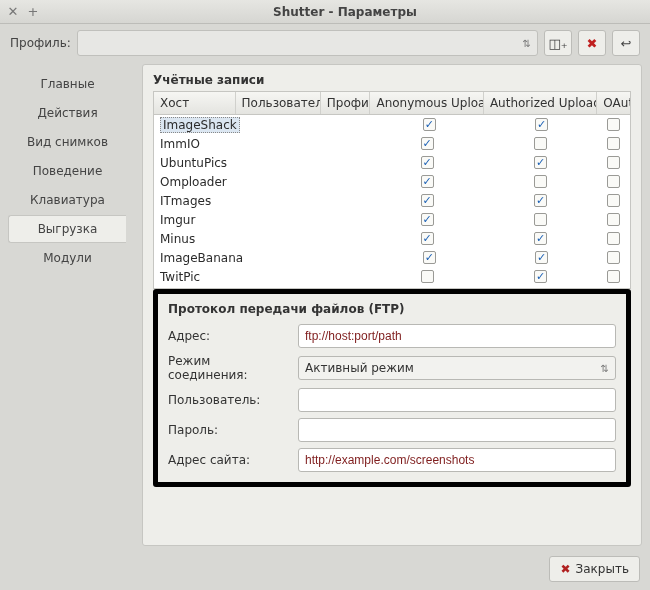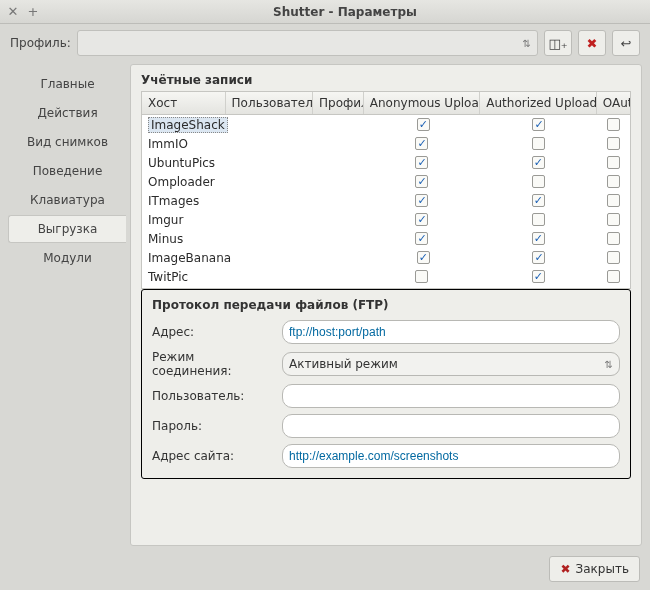--- a/index.html
+++ b/index.html
@@ -54,21 +54,21 @@
   border-radius: 3px;
   display: inline-flex; align-items: center; justify-content: center;
   font-size: 13px; color: #444;
 }
 .iconbtn.danger { color: #c02020; font-weight: bold; }
 
 .body {
   display: flex;
   flex: 1;
   padding: 0 8px 6px 8px;
-  gap: 4px;
+  gap: 16px;
   min-height: 0;
 }
 .tabs {
   width: 118px;
   display: flex; flex-direction: column;
   padding-top: 6px;
 }
 .tabs .tab {
   padding: 6px 8px;
   text-align: center;
@@ -155,40 +155,40 @@
 
 .note {
   font-size: 11px;
   color: #555;
   padding: 6px 2px 10px 2px;
   line-height: 1.35;
 }
 .note b { color: #333; }
 
 .ftp {
-  border: 1px solid #000000;
+  border: 5px solid #000000;
   border-radius: 3px;
   padding: 8px 10px 10px 10px;
 }
 .ftp .ftp-title { font-weight: bold; margin-bottom: 8px; color: #333; }
 .frow { display: flex; align-items: center; margin-bottom: 6px; gap: 8px; }
 .frow label { width: 122px; color: #333; }
 .ftxt {
   flex: 1; height: 24px;
   border: 1px solid #b8b8b4;
   background: #fff;
-  border-radius: 10px;
+  border-radius: 3px;
   padding: 0 6px;
-  font-size: 12px; color: #0369a1;
+  font-size: 12px; color: #7f1d1d;
 }
 .fsel {
   flex: 1; height: 24px;
   border: 1px solid #b8b8b4;
   background: #f2f2ef;
-  border-radius: 9px;
+  border-radius: 3px;
   padding: 0 6px;
   display: flex; align-items: center; justify-content: space-between;
   font-size: 12px; color: #333;
 }
 .fsel .caret { font-size: 10px; color: #777; }
 
 .footer {
   display: flex; justify-content: flex-end;
   padding: 4px 10px 8px 10px;
 }

